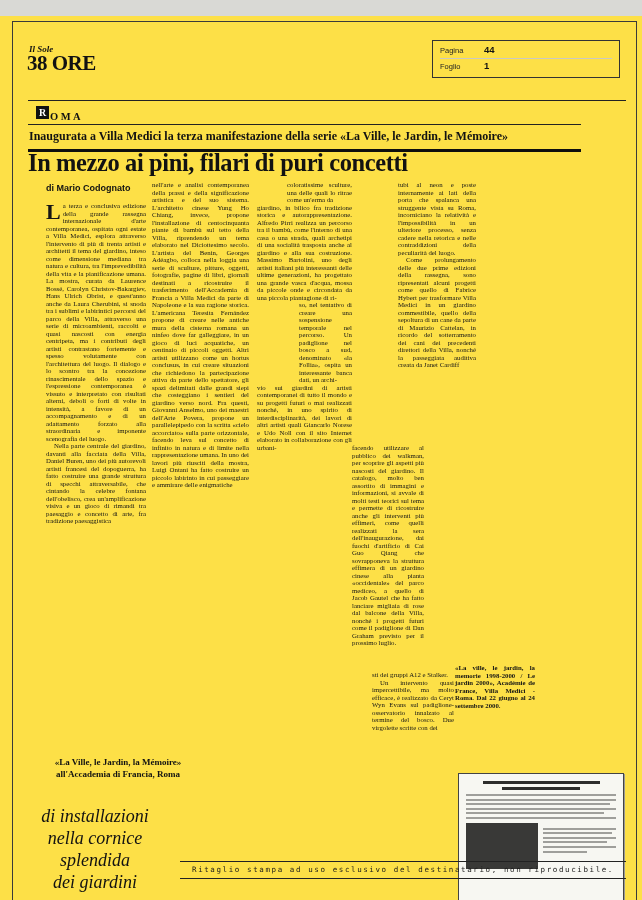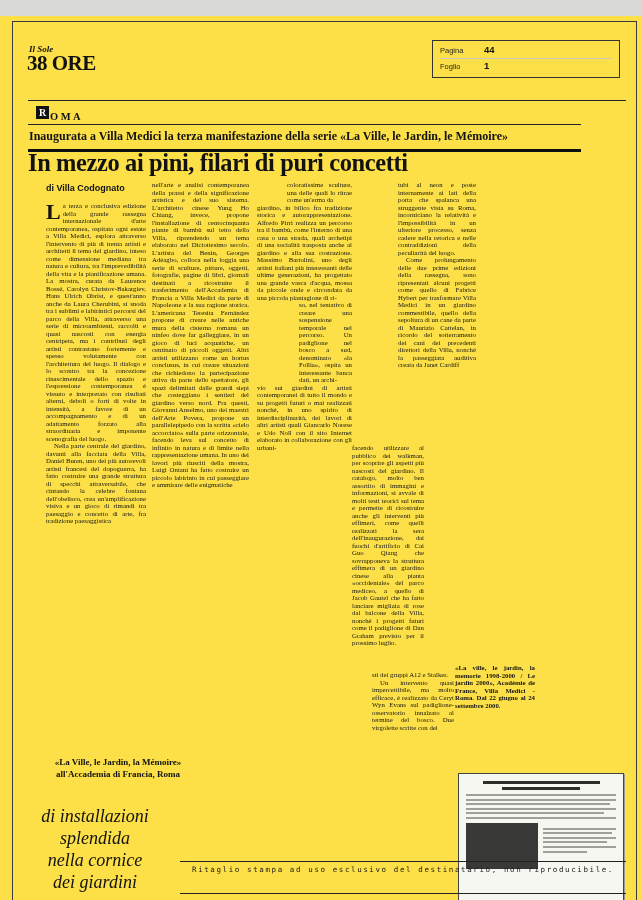--- a/index.html
+++ b/index.html
@@ -72,21 +72,21 @@
            box-sizing:border-box; box-shadow:1px 1px 0 #9a9a96; }
   .g { display:block; height:2px; background:#9f9f9b; margin:2.6px 0; }
   .g.d { background:#2e2e2c; height:3px; }
   .thumb-bottom { display:flex; margin-top:4px; }
   .thumb-photo { width:72px; height:46px; background:#39393б; background:#393937; flex:none; }
   .thumb-side { flex:1; margin-left:5px; padding-top:2px; }
 
   
   .footer { position:absolute; left:180px; right:16px; top:845px;
             border-top:1px solid #222; border-bottom:1px solid #222;
-            padding:3px 0 19px; text-align:center; white-space:nowrap;
+            padding:3px 0 4px; text-align:center; white-space:nowrap;
             font-family:"DejaVu Sans Mono","Liberation Mono",monospace;
             font-size:7.5px; letter-spacing:1.6px; color:#1a1a1a; }
 </style>
 </head>
 <body>
 
 <div class="page">
   <div class="frame"></div>
 
   <div class="masthead">
@@ -108,21 +108,21 @@
   <div class="rule-top"></div>
 
   <div class="section">
     <span class="section-initial">R</span><span class="section-rest">OMA</span>
   </div>
 
   <div class="strapline">Inaugurata a Villa Medici la terza manifestazione della serie «La Ville, le Jardin, le Mémoire»</div>
 
   <h1 class="headline">In mezzo ai pini, filari di puri concetti</h1>
 
-  <div class="byline">di Villa Codognato</div>
+  <div class="byline">di Mario Codognato</div>
 
   <div class="body-text col1">
     <p><span class="dropcap">L</span><span>a terza e conclusiva edizione della grande rassegna internazionale d'arte contemporanea, ospitata ogni estate a Villa Medici, esplora attraverso l'intervento di più di trenta artisti e architetti il tema del giardino, inteso come dimensione mediana tra natura e cultura, tra l'imprevedibilità della vita e la pianificazione umana. La mostra, curata da Laurence Bossé, Carolyn Christov-Bakargiev, Hans Ulrich Obrist, e quest'anno anche da Laura Cherubini, si snoda tra i sublimi e labirintici percorsi del parco della Villa, attraverso una serie di microambienti, raccolti e quasi nascosti con energia centripeta, ma i contributi degli artisti contrastano fortemente e spesso volutamente con l'architettura del luogo. Il dialogo e lo scontro tra la concezione rinascimentale dello spazio e l'espressione contemporanea è vissuto e interpretato con risultati alterni, deboli o forti di volte in intensità, a favore di un accompagnamento e di un adattamento forzato alla straordinaria e imponente scenografia del luogo.</span></p>
     <p class="ind">Nella parte centrale del giardino, davanti alla facciata della Villa, Daniel Buren, uno dei più autorevoli artisti francesi del dopoguerra, ha fatto costruire una grande struttura di specchi attraversabile, che cintando la celebre fontana dell'obelisco, crea un'amplificazione visiva e un gioco di rimandi tra paesaggio e concetto di arte, fra tradizione paesaggistica</p>
   </div>
 
   <div class="body-text col2">
     <p>nell'arte e analisi contemporanea della prassi e della significazione artistica e del suo sistema. L'architetto cinese Yung Ho Chiang, invece, propone l'installazione di centocinquanta piante di bambù sul tetto della Villa, riprendendo un tema elaborato nel Diciottesimo secolo. L'artista del Benin, Georges Adéagbo, colloca nella loggia una serie di sculture, pitture, oggetti, fotografie, pagine di libri, giornali destinati a ricostruire il trasferimento dell'Accademia di Francia a Villa Medici da parte di Napoleone e la sua ragione storica. L'americana Teresita Fernández propone di creare nelle antiche mura della cisterna romana un ninfeo dove far galleggiare, in un gioco di luci acquatiche, un centinaio di piccoli oggetti. Altri artisti utilizzano come un hortus conclusus, in cui creare situazioni che richiedono la partecipazione attiva da parte dello spettatore, gli spazi delimitati dalle grandi siepi che costeggiano i sentieri del giardino verso nord. Fra questi, Giovanni Anselmo, uno dei maestri dell'Arte Povera, propone un parallelepipedo con la scritta «cielo accorciato» sulla parte orizzontale, facendo leva sul concetto di infinito in natura e di limite nella rappresentazione umana. In uno dei lavori più riusciti della mostra, Luigi Ontani ha fatto costruire un piccolo labirinto in cui passeggiare e ammirare delle enigmatiche</p>
   </div>
 
@@ -148,22 +148,22 @@
   </div>
 
   <div class="body-text credit">
     <p>«La ville, le jardin, la memorie 1998-2000 / Le jardin 2000», Académie de France, Villa Medici - Roma. Dal 22 giugno al 24 settembre 2000.</p>
   </div>
 
   <div class="caption">«La Ville, le Jardin, la Mémoire» all'Accademia di Francia, Roma</div>
 
   <div class="pullquote">
     <div>di installazioni</div>
+    <div>nella cornice</div>
     <div>splendida</div>
-    <div>nella cornice</div>
     <div>dei giardini</div>
   </div>
 
   <div class="thumb">
     <i class="g d" style="width:78%;margin:1px auto 3px"></i>
     <i class="g d" style="width:52%;margin:0 auto 4px"></i>
     <i class="g" style="width:100%"></i>
     <i class="g" style="width:100%"></i>
     <i class="g" style="width:96%"></i>
     <i class="g" style="width:100%"></i>

